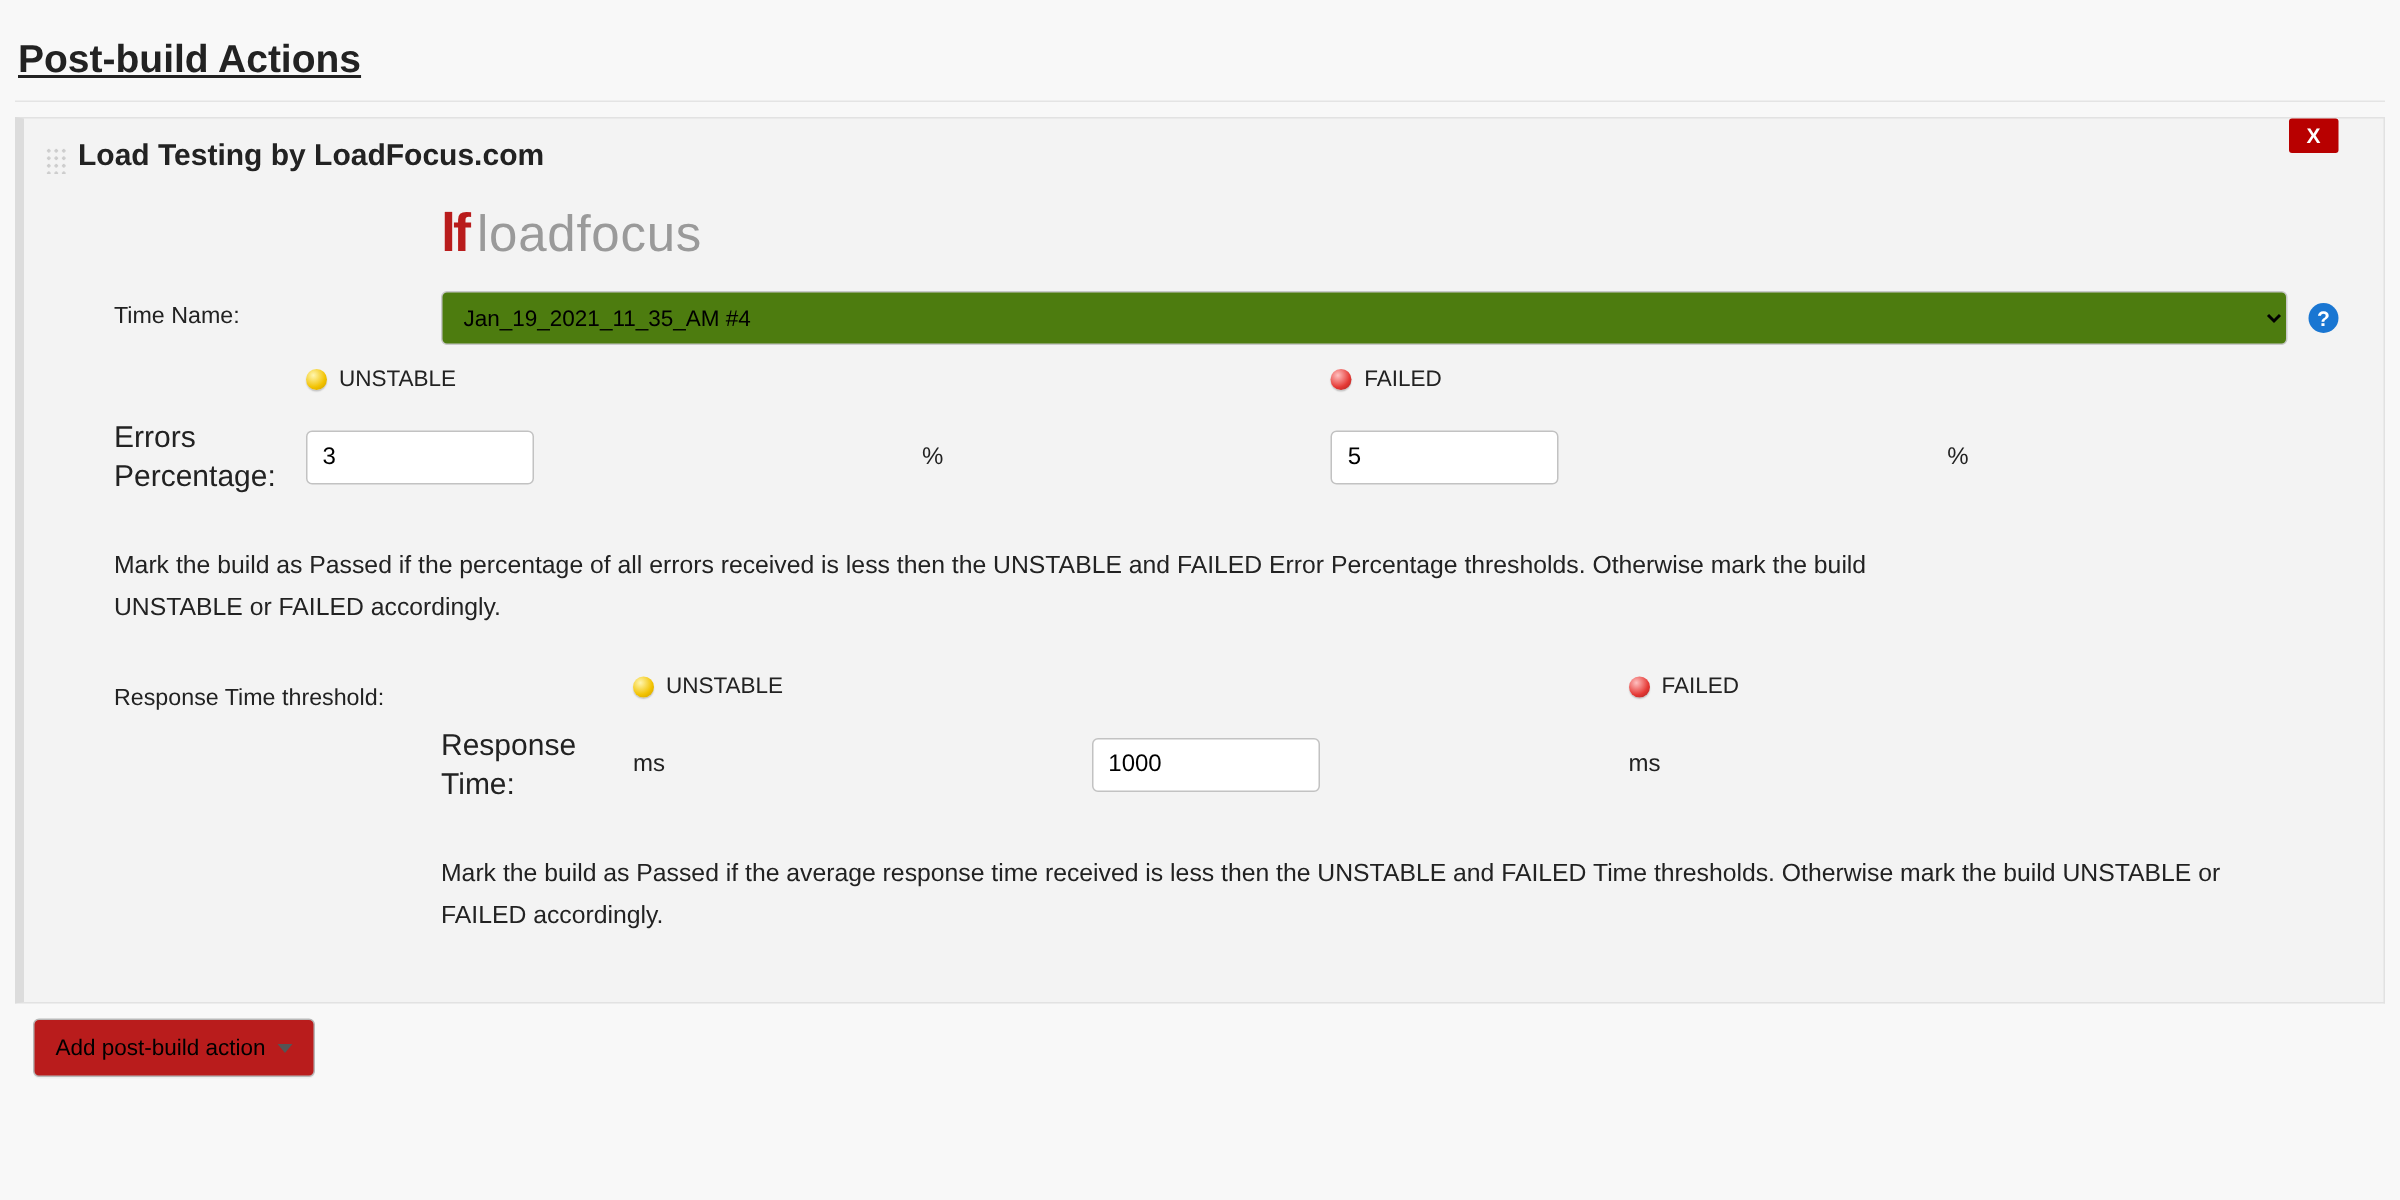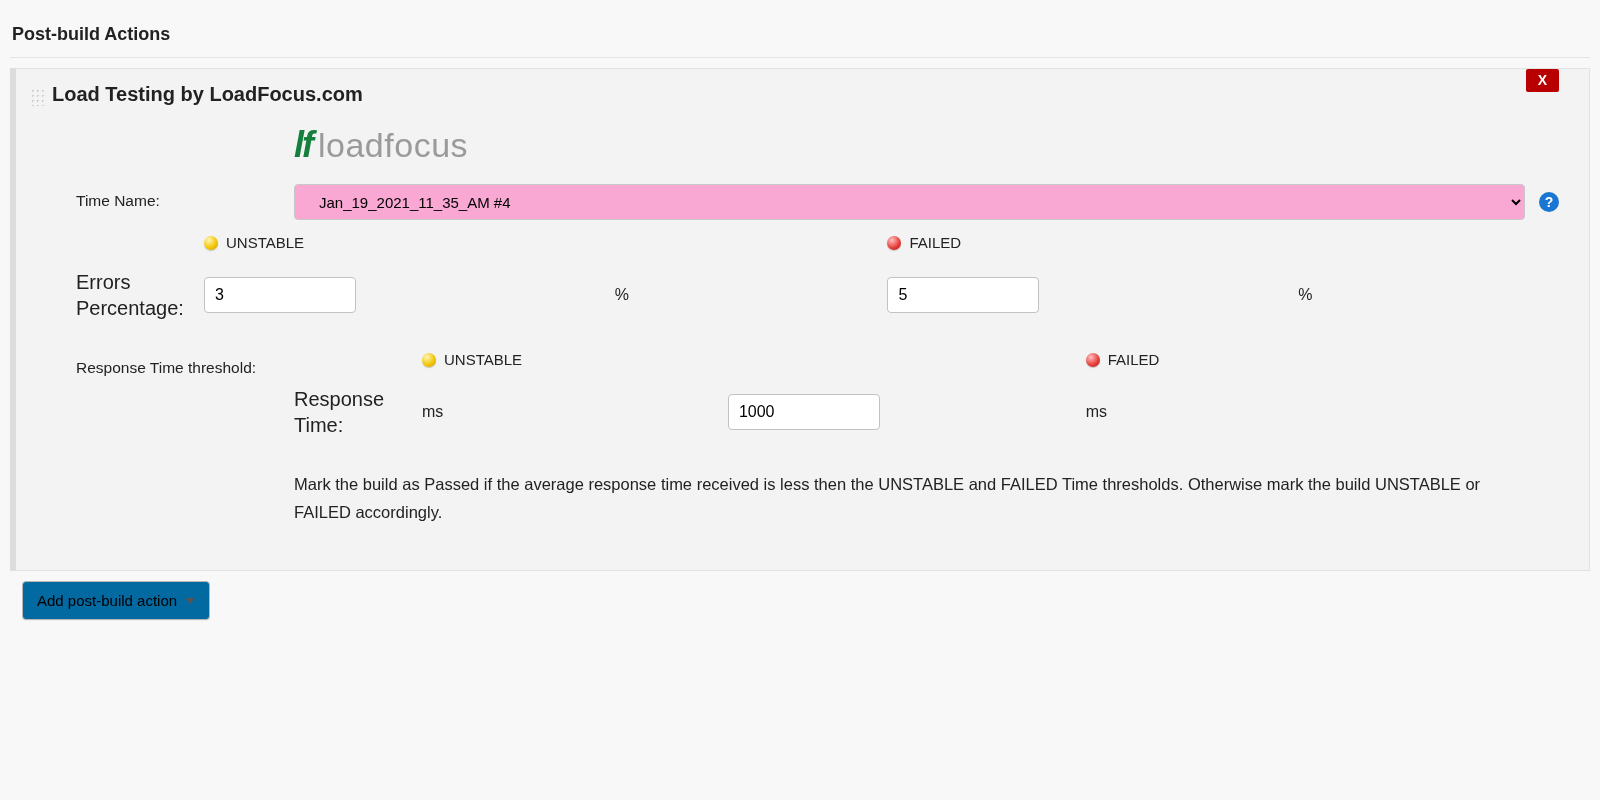--- a/index.html
+++ b/index.html
@@ -4,23 +4,24 @@
 <style>
 * { box-sizing: border-box; margin: 0; padding: 0; }
 body {
   font-family: -apple-system, BlinkMacSystemFont, "Segoe UI", Helvetica, Arial, sans-serif;
   background: #f8f8f8;
   color: #222;
   font-size: 15px;
   padding: 10px 10px 20px 10px;
 }
 .section-title {
-  font-size: 18px;
+  font-size: 26px;
   font-weight: 700;
   padding: 14px 0 12px 2px;
+  text-decoration: underline;
 }
 .hr {
   border: none;
   border-top: 1px solid #e4e4e4;
   margin-bottom: 10px;
 }
 .jenkins-block {
   border: 1px solid #e2e2e2;
   background: #f3f3f3;
   border-left: 6px solid #dcdcdc;
@@ -58,47 +59,46 @@
 .content-area { padding: 0 30px 14px 60px; }
 .logo-row { padding: 6px 0 18px 218px; }
 .logo {
   font-size: 34px;
   color: #9a9a9a;
   font-weight: 400;
   letter-spacing: 0.5px;
 }
 .logo .lf {
   font-weight: 800;
-  color: #15803d;
+  color: #b91c1c;
   font-size: 36px;
   letter-spacing: -2px;
   margin-right: 6px;
-  font-style: italic;
 }
 .row {
   display: flex;
   align-items: flex-start;
   margin-bottom: 30px;
 }
 .row.tight { margin-bottom: 14px; }
 .label-col {
   width: 218px;
   flex-shrink: 0;
   padding-top: 8px;
   font-size: 15.5px;
 }
 .field-col { flex: 1; position: relative; }
 .select-wrap { display: flex; align-items: center; gap: 14px; }
 select {
   flex: 1;
   height: 36px;
-  padding: 4px 20px;
+  padding: 4px 10px;
   border: 1px solid #c8c8c8;
   border-radius: 4px;
-  background: #f9a8d4;
+  background: #4d7c0f;
   font-size: 15px;
 }
 .help-icon {
   width: 20px; height: 20px; border-radius: 50%;
   background: #1976d2; color: #fff;
   display: inline-flex; align-items: center; justify-content: center;
   font-size: 14px; font-weight: 700; flex-shrink: 0;
 }
 .thresh-grid {
   display: grid;
@@ -128,21 +128,21 @@
   font-size: 16.5px;
   line-height: 1.7;
   max-width: 1230px;
 }
 .add-btn {
   margin-top: 10px;
   margin-left: 12px;
   padding: 10px 14px;
   border: 1px solid #b8b8b8;
   border-radius: 4px;
-  background: #0369a1;
+  background: #b91c1c;
   font-size: 15px;
   display: inline-flex;
   align-items: center;
   gap: 8px;
   cursor: pointer;
   box-shadow: 0 1px 0 rgba(0,0,0,0.04);
   justify-content: space-between;
 }
 .caret {
   width: 0; height: 0;
@@ -198,20 +198,21 @@
             <span>FAILED</span>
           </div>
           <div></div>
 
           <div class="sublabel">Errors Percentage:</div>
           <input type="text" value="3" style="">
           <span class="unit">%</span>
           <input type="text" value="5" style="">
           <span class="unit">%</span>
         </div>
+        <div class="desc">Mark the build as Passed if the percentage of all errors received is less then the UNSTABLE and FAILED Error Percentage thresholds. Otherwise mark the build UNSTABLE or FAILED accordingly.</div>
       </div>
     </div>
 
     <div class="row" style="margin-top:28px;">
       <div class="label-col">Response Time threshold:</div>
       <div class="field-col">
         <div class="thresh-grid">
           <div class="spacer"></div>
           <div class="status-label">
             <span class="dot yellow"></span>

